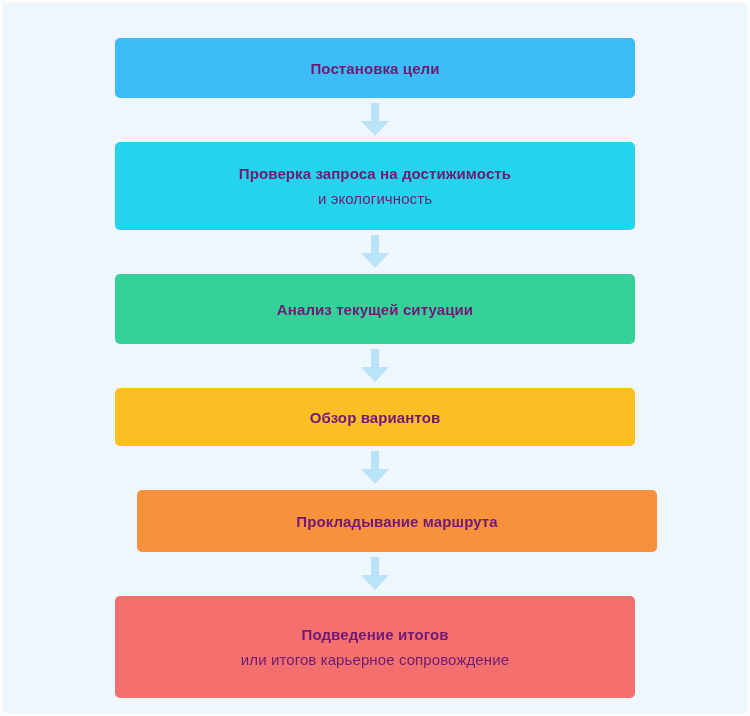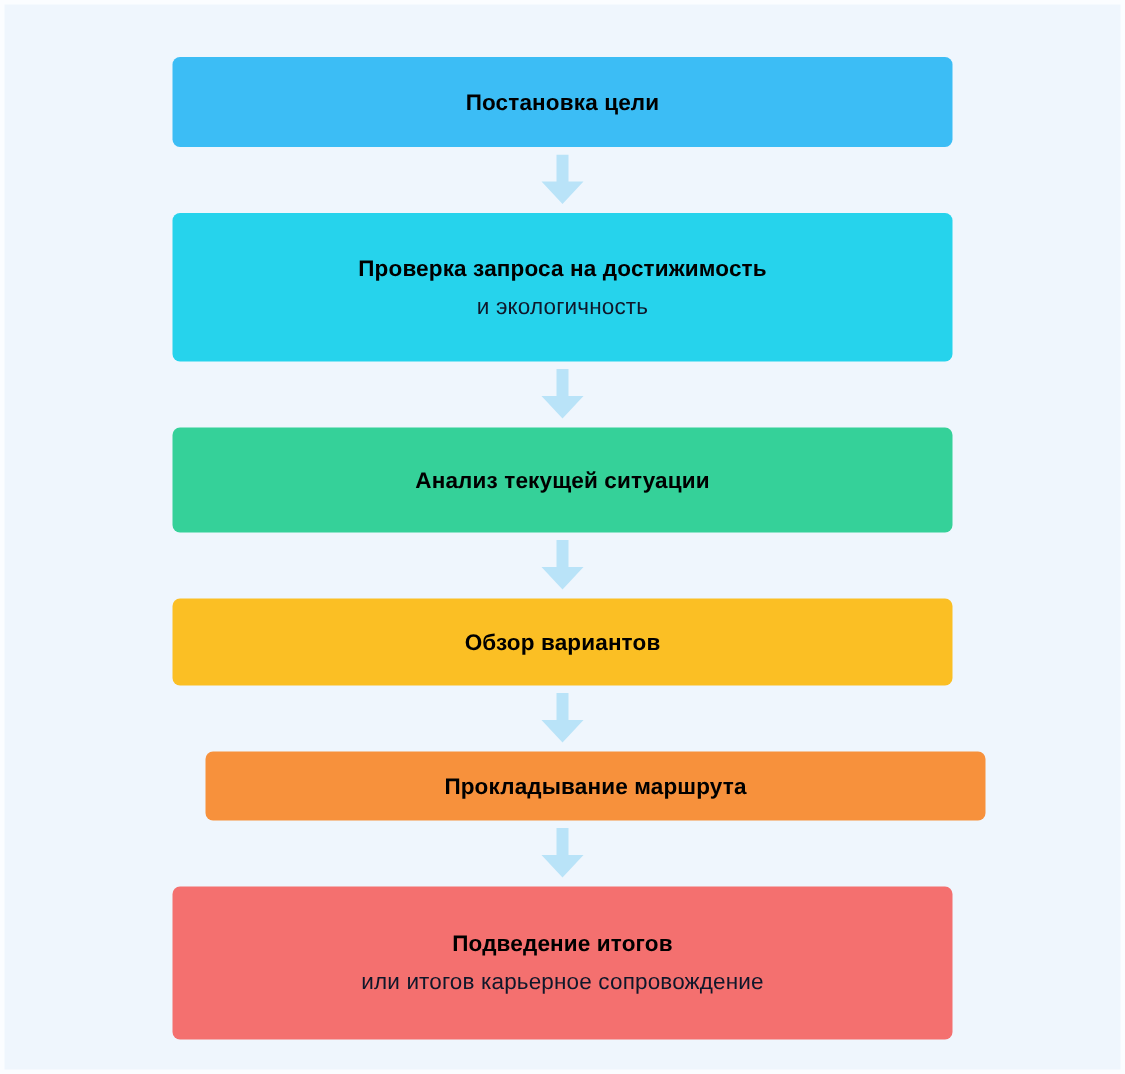--- a/index.html
+++ b/index.html
@@ -41,28 +41,28 @@
     justify-content: center;
     text-align: center;
     color: #ffffff;
     padding: 0 18px;
   }
   .node-title {
     font-size: 15px;
     font-weight: bold;
     line-height: 25px;
     letter-spacing: 0.1px;
-    color: #000000;
+    color: #701a75;
   }
   .node-sub {
     font-size: 15px;
     font-weight: normal;
     line-height: 25px;
     letter-spacing: 0.1px;
-    color: #0f172a;
+    color: #701a75;
   }
   .arrow-wrap {
     height: 44px;
     display: flex;
     align-items: center;
     justify-content: center;
   }
   .arrow-wrap svg {
     display: block;
   }
@@ -73,21 +73,21 @@
 <div id="canvas">
   <div class="flow" id="flow">
       <div class="node" style="background: rgb(60, 189, 245); height: 60px;">
         <div class="node-title">Постановка цели</div>
       </div>
       <div class="arrow-wrap">
         <svg width="30" height="34" viewBox="0 0 30 34">
           <path d="M11 0 H19 V18 H29 L15 33 L1 18 H11 Z" fill="#b9e3f8"></path>
         </svg>
       </div>
-      <div class="node" style="background: rgb(38, 211, 236); height: 99px;">
+      <div class="node" style="background: rgb(38, 211, 236); height: 88px;">
         <div class="node-title">Проверка запроса на достижимость</div>
         <div class="node-sub">и экологичность</div>
       </div>
       <div class="arrow-wrap">
         <svg width="30" height="34" viewBox="0 0 30 34">
           <path d="M11 0 H19 V18 H29 L15 33 L1 18 H11 Z" fill="#b9e3f8"></path>
         </svg>
       </div>
       <div class="node" style="background: rgb(53, 209, 153); height: 70px;">
         <div class="node-title">Анализ текущей ситуации</div>
@@ -98,21 +98,21 @@
         </svg>
       </div>
       <div class="node" style="background: rgb(251, 191, 36); height: 58px;">
         <div class="node-title">Обзор вариантов</div>
       </div>
       <div class="arrow-wrap">
         <svg width="30" height="34" viewBox="0 0 30 34">
           <path d="M11 0 H19 V18 H29 L15 33 L1 18 H11 Z" fill="#b9e3f8"></path>
         </svg>
       </div>
-      <div class="node" style="background: rgb(247, 145, 60); height: 46px; margin-left: 44px;">
+      <div class="node" style="background: rgb(247, 145, 60); height: 62px; margin-left: 44px;">
         <div class="node-title">Прокладывание маршрута</div>
       </div>
       <div class="arrow-wrap">
         <svg width="30" height="34" viewBox="0 0 30 34">
           <path d="M11 0 H19 V18 H29 L15 33 L1 18 H11 Z" fill="#b9e3f8"></path>
         </svg>
       </div>
       <div class="node" style="background: rgb(244, 112, 111); height: 102px;">
         <div class="node-title">Подведение итогов</div>
         <div class="node-sub">или итогов карьерное сопровождение</div>

